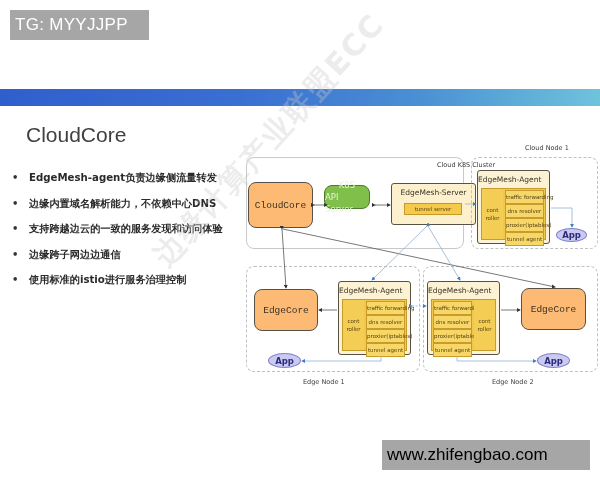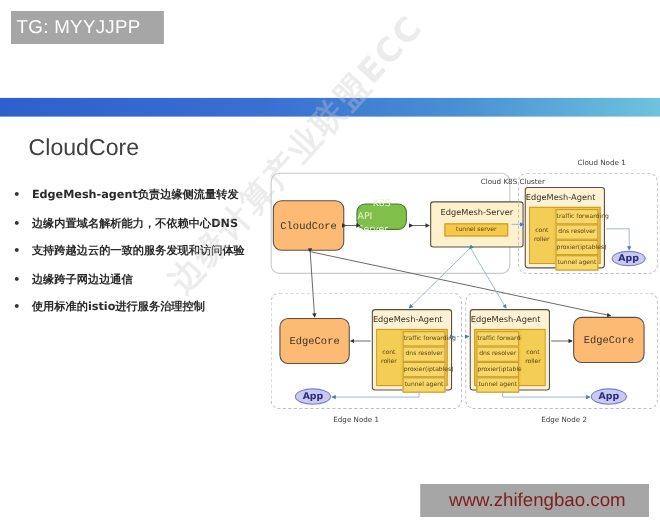--- a/index.html
+++ b/index.html
@@ -83,22 +83,22 @@
   }
   .label { position: absolute; font-size: 6.5px; color: #3a3a3a; white-space: nowrap; }
 
   .watermark {
     position: absolute; left: 145px; top: 248px; font-size: 30px; font-weight: bold;
     color: rgba(200,200,200,0.35); transform: rotate(-48deg); transform-origin: left top;
     white-space: nowrap; letter-spacing: 2px; pointer-events: none;
   }
   .site-badge {
     position: absolute; left: 382px; top: 440px; width: 208px; height: 30px;
-    background: #a6a6a6; color: #7f1d1d; font-family: "Liberation Sans", sans-serif;
-    font-size: 17px; line-height: 30px; padding-left: 5px; text-align: center;
+    background: #a6a6a6; color: #000000; font-family: "Liberation Sans", sans-serif;
+    font-size: 17px; line-height: 30px; padding-left: 5px;
   }
   svg.lines { position: absolute; left: 0; top: 0; }
 </style>
 </head>
 <body>
 
 <div class="tg-badge">TG: MYYJJPP</div>
 <div class="banner"></div>
 
 <div class="slide-title">CloudCore</div>

